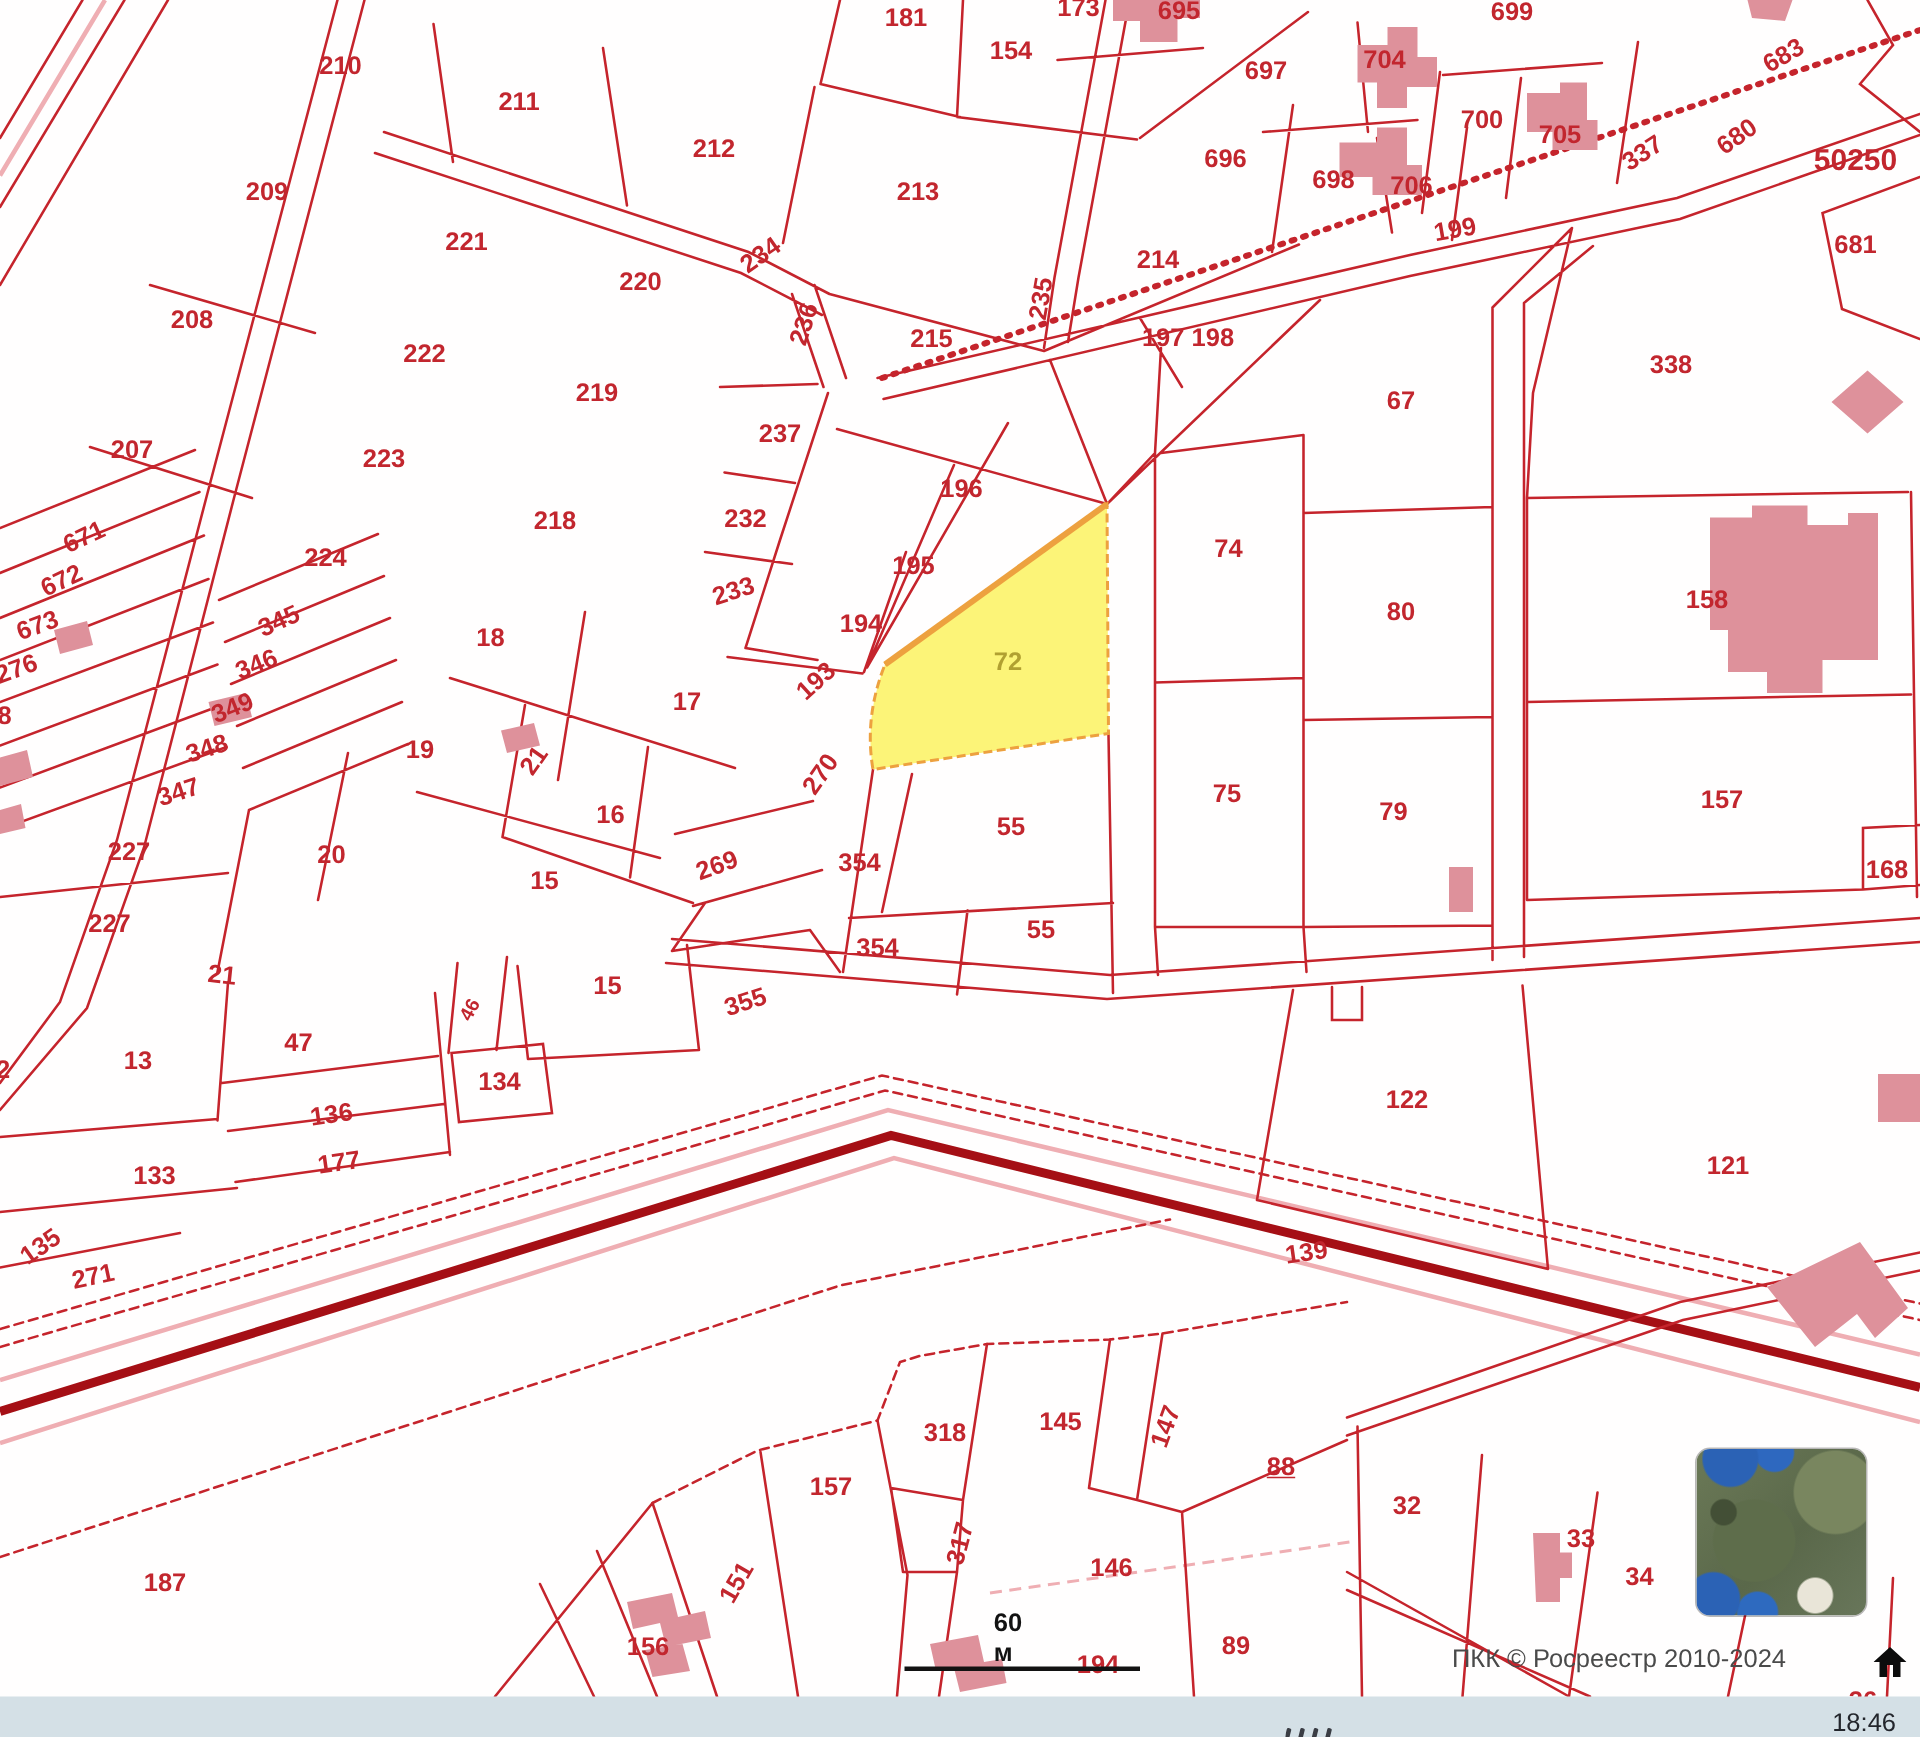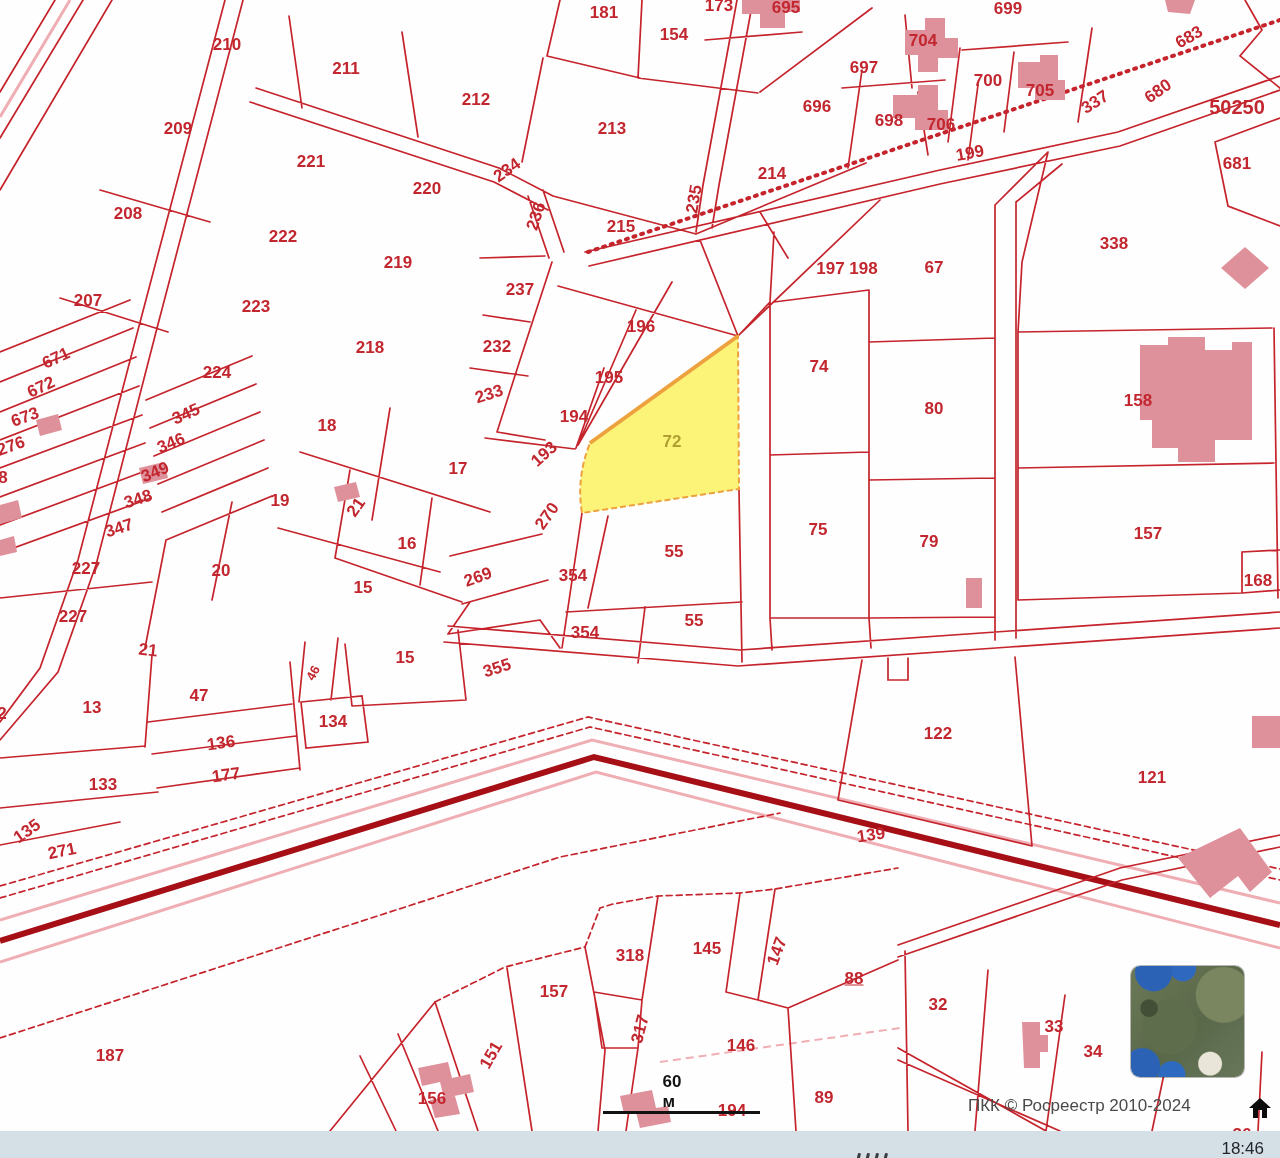--- a/index.html
+++ b/index.html
@@ -145,37 +145,37 @@
       <span class="pl" style="left: 311px; top: 161px; transform: translate(-50%, -50%);">221</span>
       <span class="pl" style="left: 427px; top: 188px; transform: translate(-50%, -50%);">220</span>
       <span class="pl" style="left: 283px; top: 236px; transform: translate(-50%, -50%);">222</span>
       <span class="pl" style="left: 398px; top: 262px; transform: translate(-50%, -50%);">219</span>
       <span class="pl" style="left: 256px; top: 306px; transform: translate(-50%, -50%);">223</span>
       <span class="pl" style="left: 370px; top: 347px; transform: translate(-50%, -50%);">218</span>
       <span class="pl" style="left: 604px; top: 12px; transform: translate(-50%, -50%);">181</span>
       <span class="pl" style="left: 674px; top: 34px; transform: translate(-50%, -50%);">154</span>
       <span class="pl" style="left: 719px; top: 5px; transform: translate(-50%, -50%);">173</span>
       <span class="pl" style="left: 786px; top: 7px; transform: translate(-50%, -50%);">695</span>
-      <span class="pl" style="left: 864px; top: 47px; transform: translate(-50%, -50%); margin-top: 20px;">697</span>
+      <span class="pl" style="left: 844px; top: 47px; transform: translate(-50%, -50%);">697</span>
       <span class="pl" style="left: 923px; top: 40px; transform: translate(-50%, -50%);">704</span>
       <span class="pl" style="left: 1008px; top: 8px; transform: translate(-50%, -50%);">699</span>
       <span class="pl" style="left: 988px; top: 80px; transform: translate(-50%, -50%);">700</span>
       <span class="pl" style="left: 1040px; top: 90px; transform: translate(-50%, -50%);">705</span>
       <span class="pl" style="left: 889px; top: 120px; transform: translate(-50%, -50%);">698</span>
       <span class="pl" style="left: 941px; top: 124px; transform: translate(-50%, -50%);">706</span>
       <span class="pl" style="left: 817px; top: 106px; transform: translate(-50%, -50%);">696</span>
       <span class="pl" style="left: 1095px; top: 102px; transform: translate(-50%, -50%) rotate(-33deg);">337</span>
       <span class="pl" style="left: 1158px; top: 91px; transform: translate(-50%, -50%) rotate(-35deg);">680</span>
       <span class="pl" style="left: 1189px; top: 37px; transform: translate(-50%, -50%) rotate(-30deg);">683</span>
       <span class="pl" style="left: 970px; top: 153px; transform: translate(-50%, -50%) rotate(-10deg);">199</span>
       <span class="pl" style="left: 1237px; top: 107px; transform: translate(-50%, -50%); font-size: 20px; font-weight: 700;">50250</span>
       <span class="pl" style="left: 1237px; top: 163px; transform: translate(-50%, -50%);">681</span>
       <span class="pl" style="left: 772px; top: 173px; transform: translate(-50%, -50%);">214</span>
       <span class="pl" style="left: 694px; top: 199px; transform: translate(-50%, -50%) rotate(-80deg);">235</span>
-      <span class="pl" style="left: 847px; top: 225px; transform: translate(-50%, -50%); margin-top: 43px;">197 198</span>
+      <span class="pl" style="left: 792px; top: 225px; transform: translate(-50%, -50%);">197 198</span>
       <span class="pl" style="left: 621px; top: 226px; transform: translate(-50%, -50%);">215</span>
       <span class="pl" style="left: 507px; top: 170px; transform: translate(-50%, -50%) rotate(-35deg);">234</span>
       <span class="pl" style="left: 536px; top: 216px; transform: translate(-50%, -50%) rotate(-72deg);">236</span>
       <span class="pl" style="left: 520px; top: 289px; transform: translate(-50%, -50%);">237</span>
       <span class="pl" style="left: 934px; top: 267px; transform: translate(-50%, -50%);">67</span>
       <span class="pl" style="left: 1114px; top: 243px; transform: translate(-50%, -50%);">338</span>
       <span class="pl" style="left: 641px; top: 326px; transform: translate(-50%, -50%);">196</span>
       <span class="pl" style="left: 497px; top: 346px; transform: translate(-50%, -50%);">232</span>
       <span class="pl" style="left: 489px; top: 394px; transform: translate(-50%, -50%) rotate(-18deg);">233</span>
       <span class="pl" style="left: 609px; top: 377px; transform: translate(-50%, -50%);">195</span>

